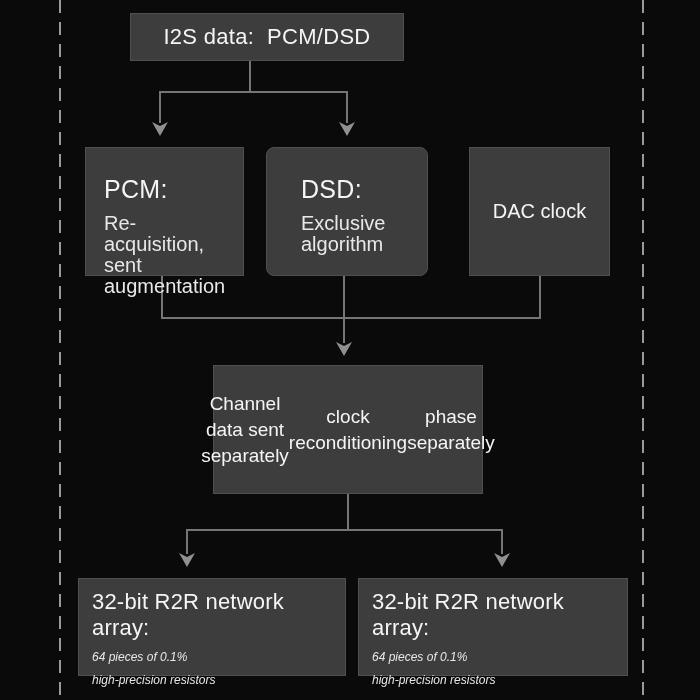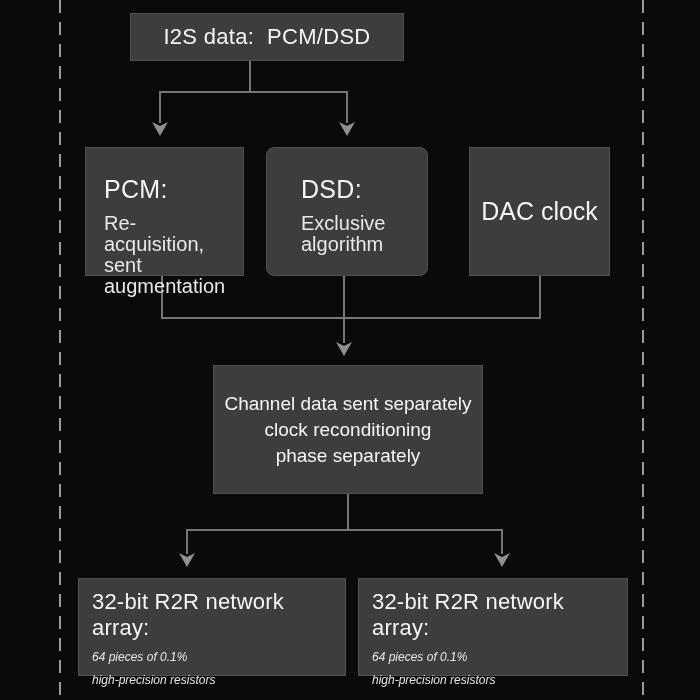--- a/index.html
+++ b/index.html
@@ -25,27 +25,27 @@
   }
   .box-top{
     left:130px;top:13px;width:274px;height:48px;
     display:flex;align-items:center;justify-content:center;
     font-size:22px;letter-spacing:.3px;white-space:pre;
   }
   .box-pcm{left:85px;top:147px;width:159px;height:129px;padding:27px 10px 0 18px;}
   .box-dsd{left:266px;top:147px;width:162px;height:129px;padding:27px 10px 0 34px;border-radius:8px;}
   .box-dac{
     left:469px;top:147px;width:141px;height:129px;
-    display:flex;align-items:center;justify-content:center;font-size:25px;
+    display:flex;align-items:center;justify-content:center;font-size:20px;
   }
   .row2-title{font-size:25px;letter-spacing:.3px;display:block;margin-bottom:9px;}
   .row2-line{font-size:20px;line-height:21px;display:block;color:var(--text_secondary);}
   .box-mid{
     left:213px;top:365px;width:270px;height:129px;
-    display:flex;flex-direction:column;align-items:center;justify-content:center;
+    display:flex;flex-direction:row;align-items:center;justify-content:center;
     text-align:center;font-size:19px;
   }
   .mid-line{display:block;line-height:26px;}
   .box-r2r{width:268px;height:98px;padding:10px 10px 0 13px;}
   .box-r2r-left{left:78px;top:578px;}
   .box-r2r-right{left:358px;top:578px;width:270px;}
   .r2r-title{font-size:22px;letter-spacing:.2px;display:block;margin-bottom:5px;}
   .r2r-line{font-size:12px;line-height:23px;display:block;color:var(--text_secondary);font-style:italic;}
 </style>
 </head>

